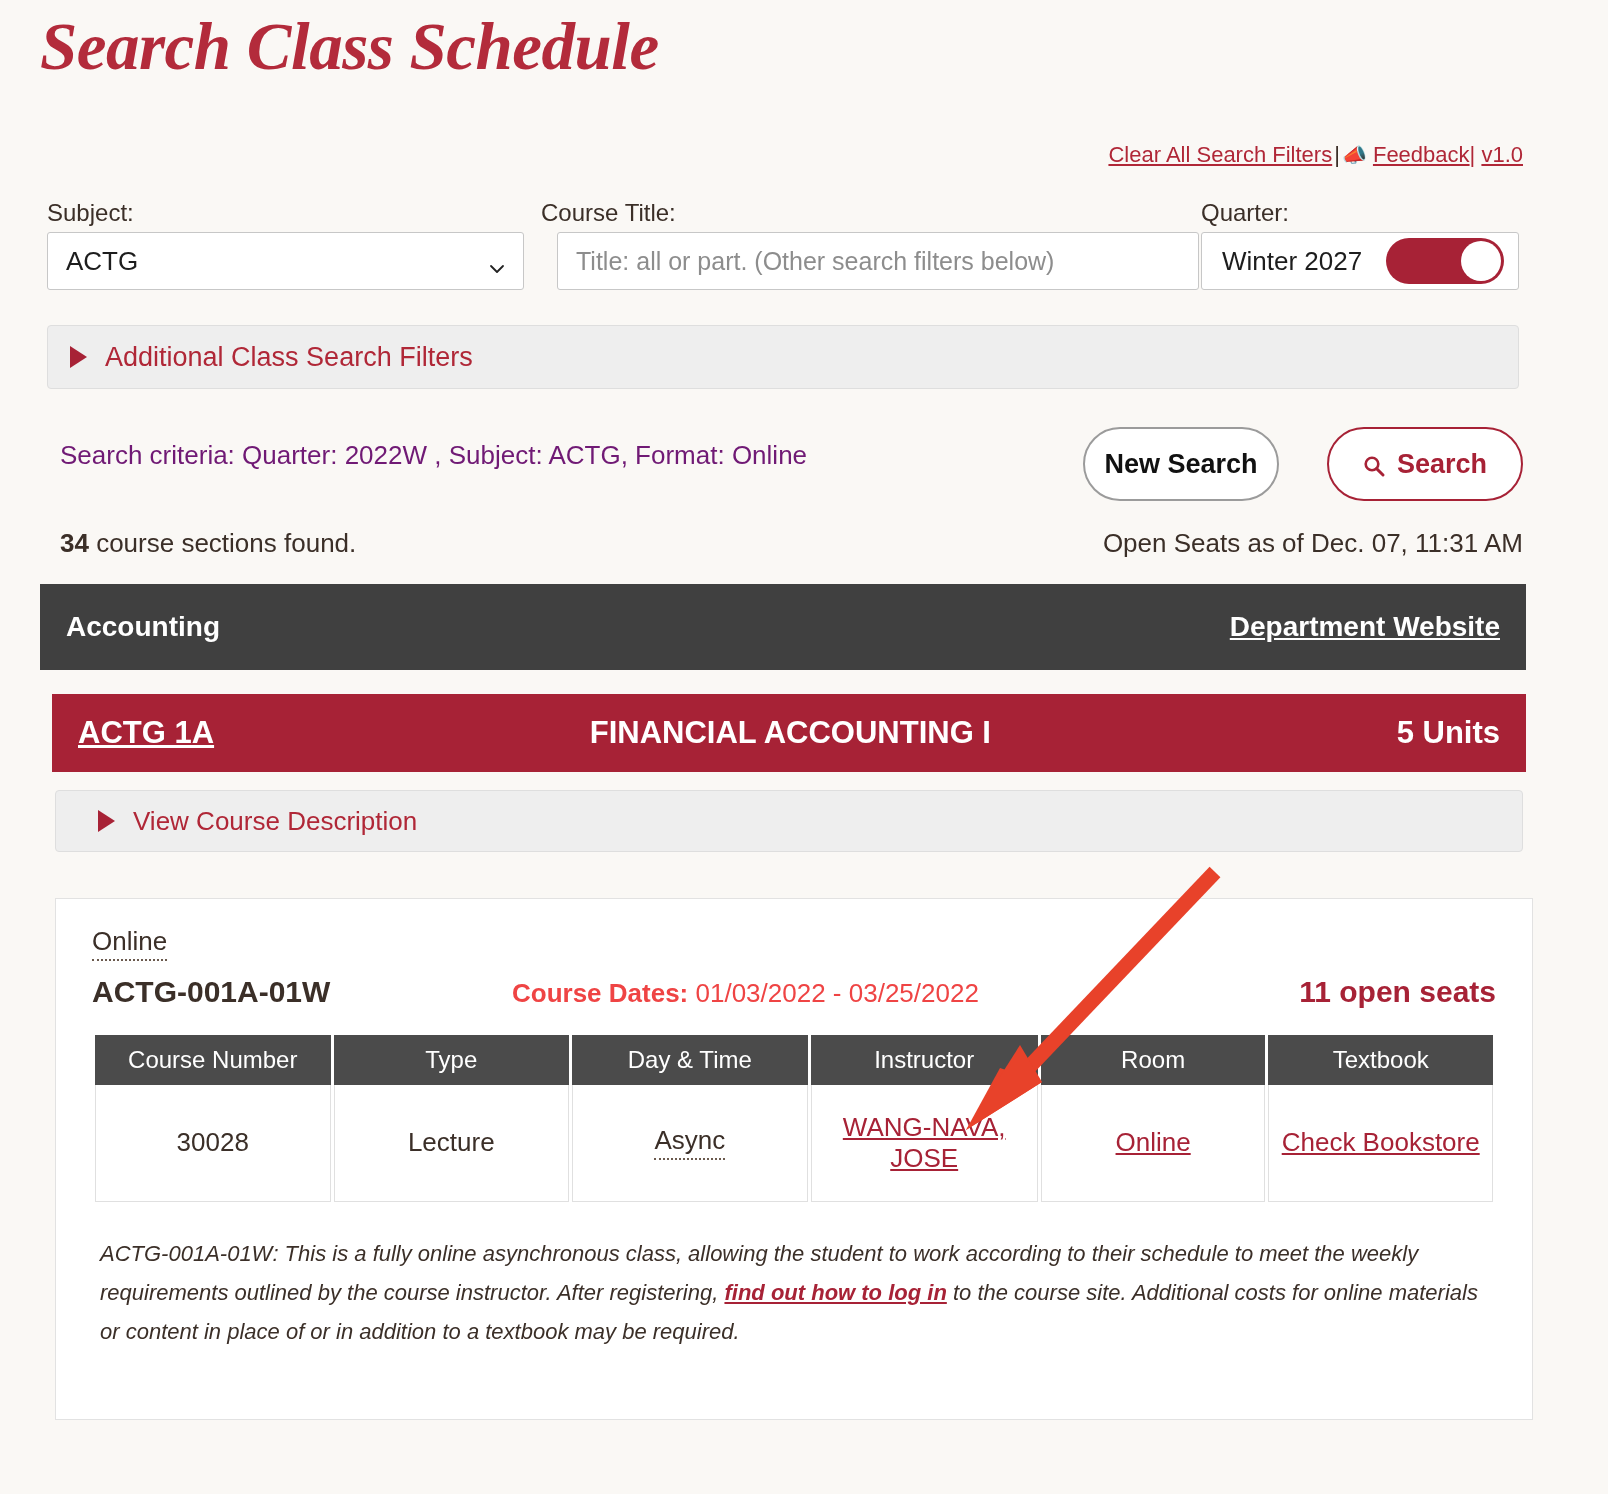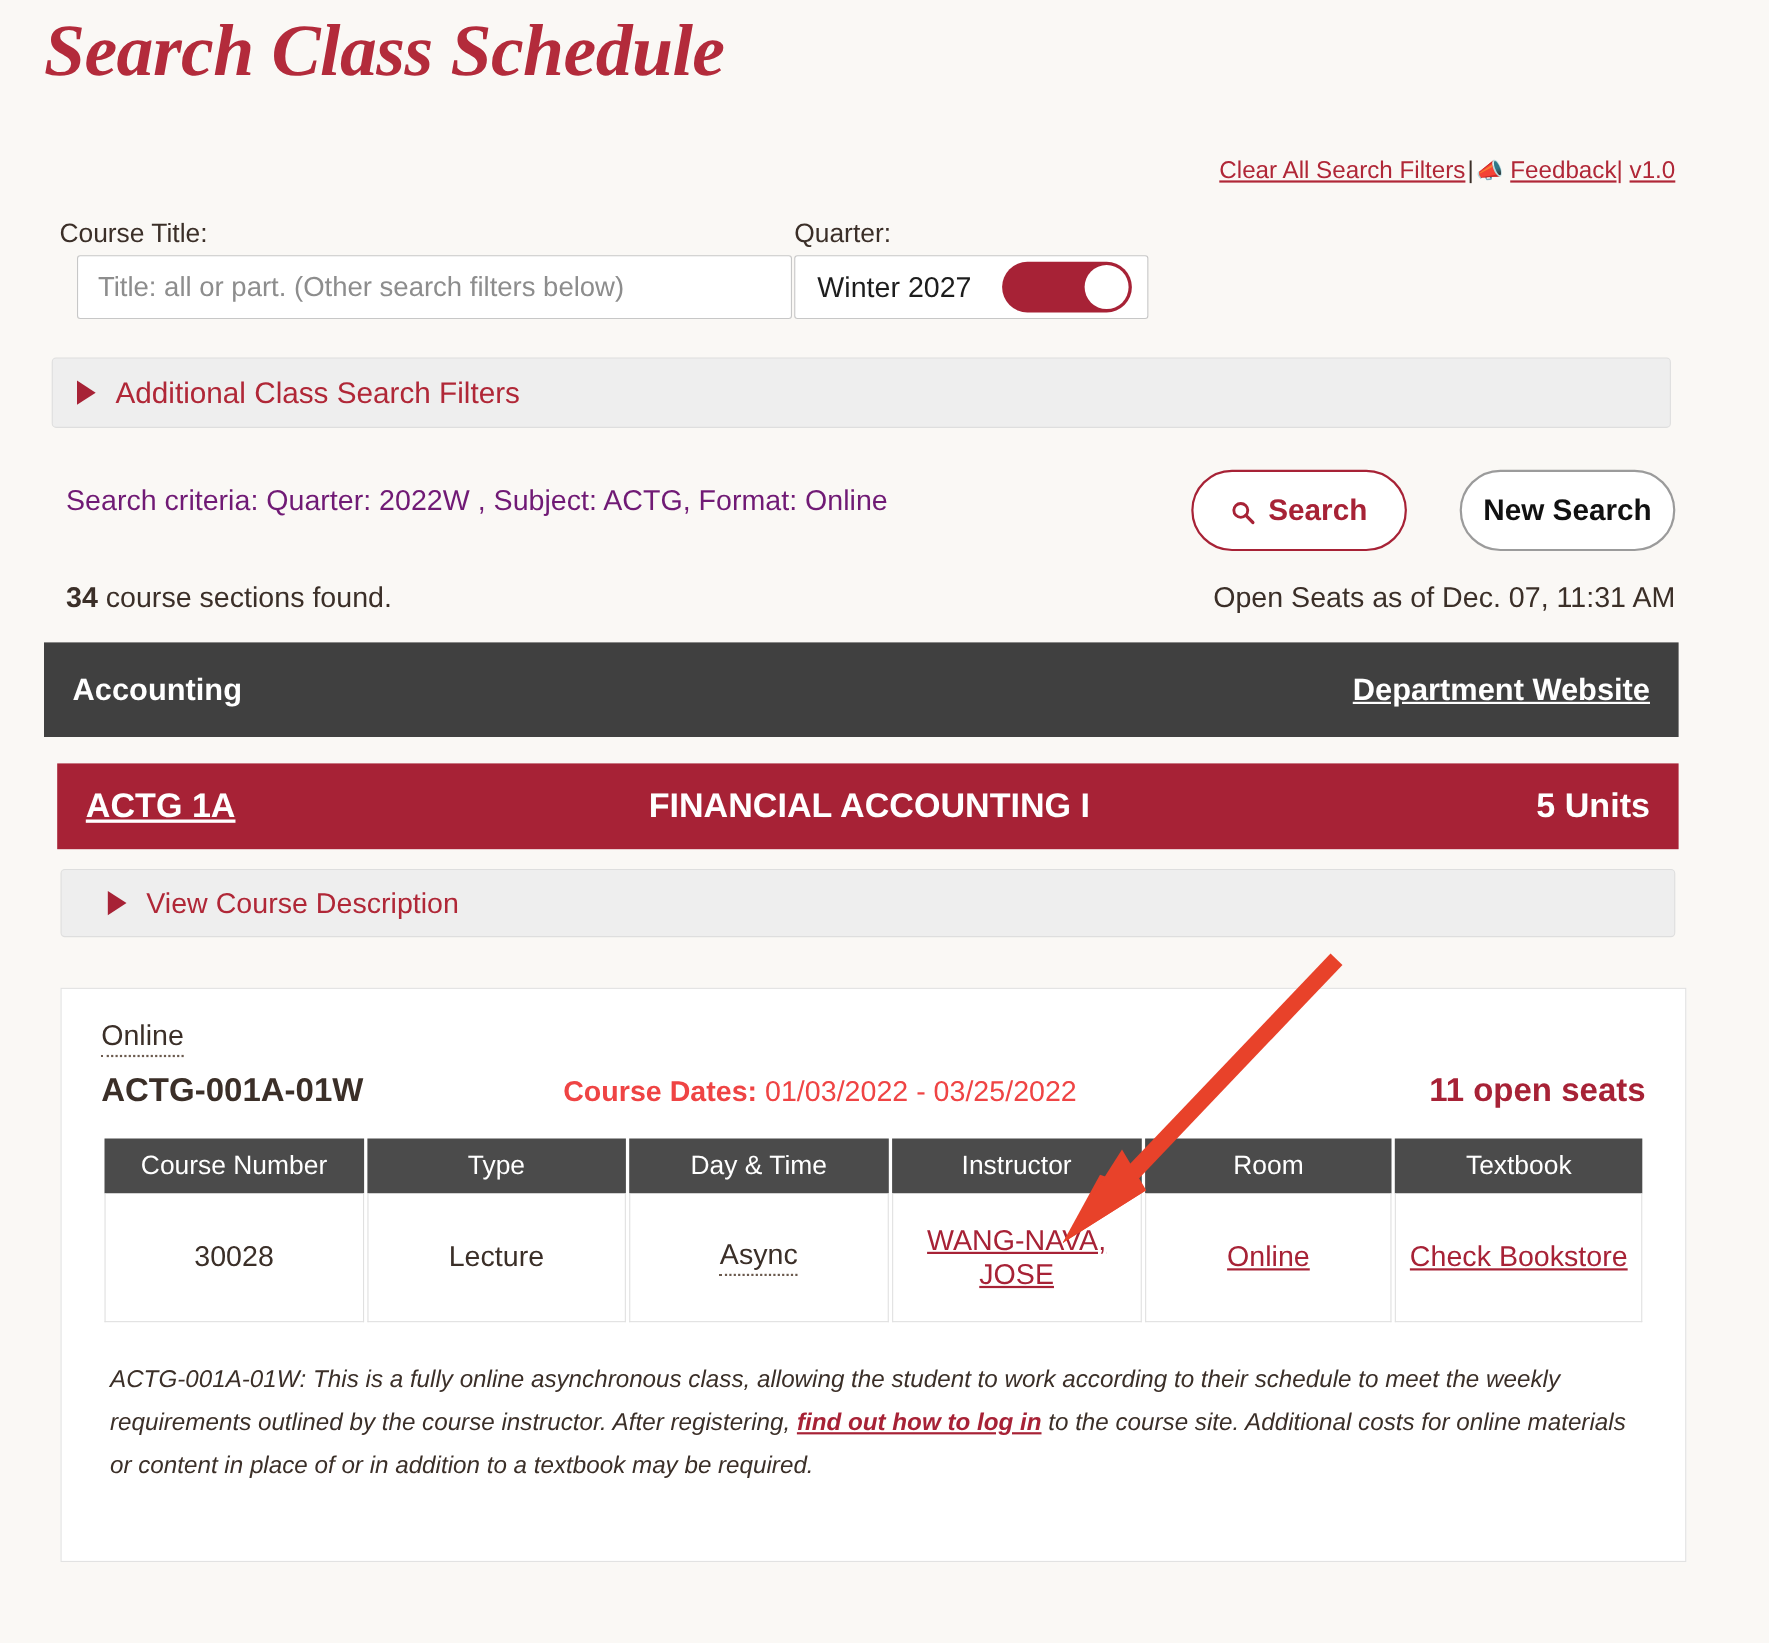--- a/index.html
+++ b/index.html
@@ -425,20 +425,31 @@
 <body>
 
 <div class="page-title">Search Class Schedule</div>
 
 <div class="toplinks">
   <a>Clear All Search Filters</a><span class="sep">|</span><span class="megaphone">📣</span> <a>Feedback</a><a>|</a> <a>v1.0</a>
 </div>
 
 <div class="filters">
 
+  <div class="field subject">
+    <div class="field-label">Subject:</div>
+    <div class="select-box">
+      <span>ACTG</span>
+      <span class="chev">
+        <svg viewBox="0 0 16 16" width="16" height="16">
+            <path d="M2 5 L8 11 L14 5" stroke="#222" stroke-width="1.8" fill="none" stroke-linecap="round" stroke-linejoin="round"></path>
+          </svg>
+      </span>
+    </div>
+  </div>
 
   <div class="field title">
     <div class="field-label">Course Title:</div>
     <input class="text-input" type="text" placeholder="Title: all or part. (Other search filters below)" style="">
   </div>
 
   <div class="field quarter">
     <div class="field-label">Quarter:</div>
     <div class="quarter-box">
       <span class="quarter-value">Winter 2027</span>
@@ -450,30 +461,30 @@
 </div>
 
 <div class="accordion accordion-main">
   <span class="tri"></span>
   <span class="accordion-label">Additional Class Search Filters</span>
 </div>
 
 <div class="criteria">Search criteria: Quarter: 2022W , Subject: ACTG, Format: Online</div>
 
 <div class="btn-row">
+  <div class="pill new">New Search</div>
   <div class="pill search">
     <span class="mag">
       <svg viewBox="0 0 22 22" width="22" height="22">
           <circle cx="9" cy="9" r="6.3" stroke="#a72236" stroke-width="2.6" fill="none"></circle>
           <line x1="13.6" y1="13.6" x2="20" y2="20" stroke="#a72236" stroke-width="2.9" stroke-linecap="round"></line>
         </svg>
     </span>
     <span>Search</span>
   </div>
-  <div class="pill new">New Search</div>
 </div>
 
 <div class="count">
   <b>34</b><span> course sections found.</span>
 </div>
 <div class="open-seats-asof">Open Seats as of Dec. 07, 11:31 AM</div>
 
 <div class="dept-bar">
   <span class="dept-name">Accounting</span>
   <span class="dept-link">Department Website</span>

